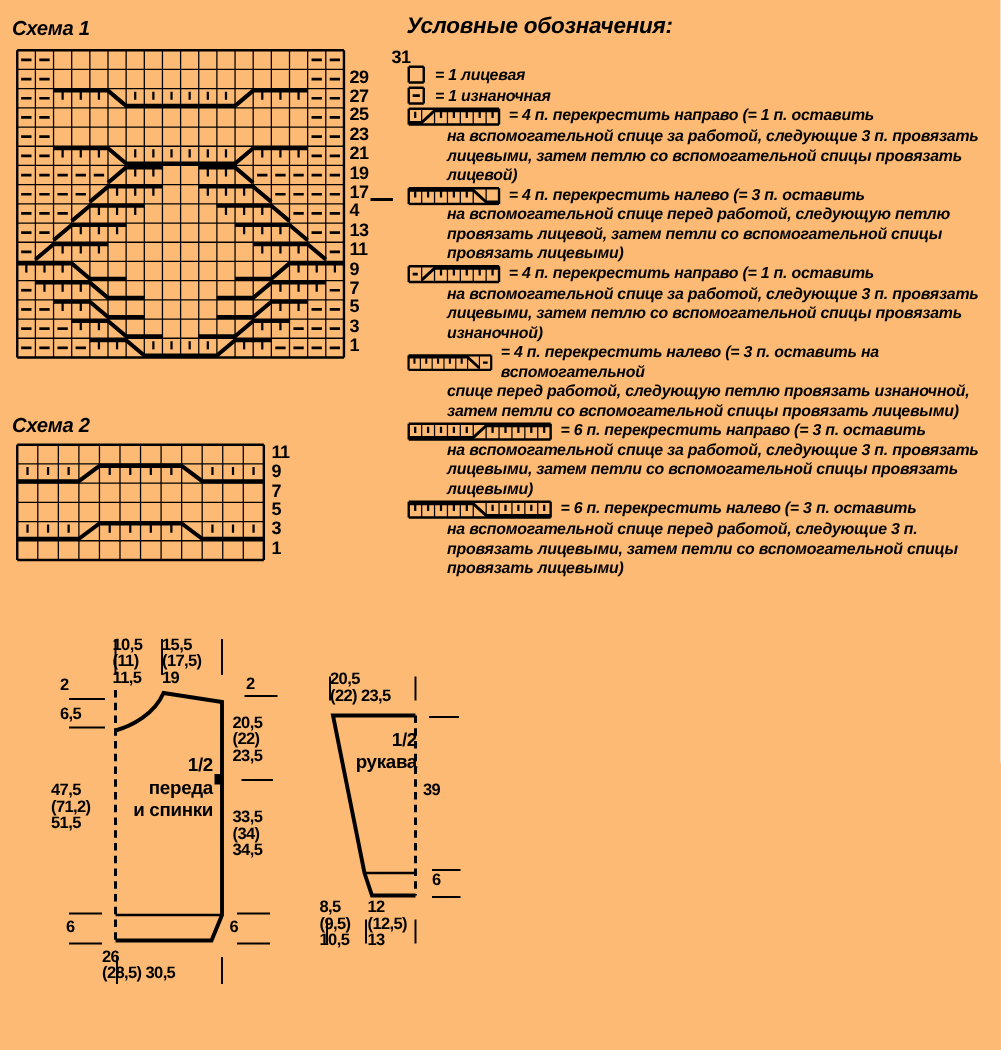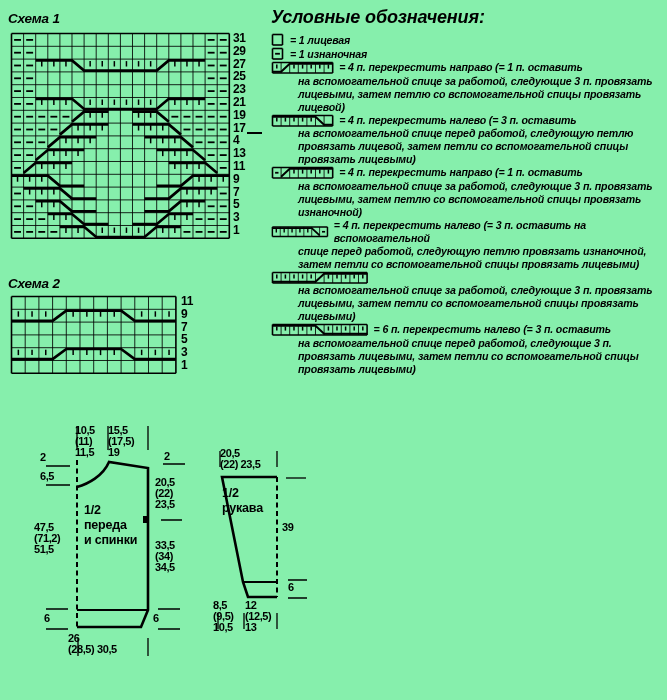--- a/index.html
+++ b/index.html
@@ -1,33 +1,33 @@
 <!DOCTYPE html>
 <html><head>
 <meta charset="utf-8">
 <style>
   html,body{margin:0;padding:0;background:#fff}
-  .page{position:relative;width:667px;height:700px;background:#86efac;overflow:hidden;
+  .page{position:relative;width:667px;height:700px;background:#fdba74;overflow:hidden;
         font-family:"Liberation Sans",sans-serif;color:#000}
   .abs{position:absolute}
   .schema-title{position:absolute;font-weight:bold;font-style:italic;font-size:13.5px;letter-spacing:-0.2px}
   .chart{position:absolute}
   .rowlabels{position:absolute;font-weight:bold;font-size:12px;letter-spacing:-0.3px}
   .rowlabels div{text-align:left}
   .repeat-dash{position:absolute;width:15px;border-top:2px solid #000}
   .legend{position:absolute;left:271px;top:8px;width:384px;font-weight:bold;font-style:italic;
           font-size:10.6px;line-height:13px;letter-spacing:-0.15px}
-  .legend-title{font-size:18px;line-height:19px;margin-bottom:6px}
+  .legend-title{font-size:15px;line-height:19px;margin-bottom:16px}
   .lg-basic{display:flex;align-items:center;gap:6px;height:14px}
   .lg-item .l1{display:flex;align-items:center;gap:5px;min-height:13px}
   .lg-item .rest{padding-left:27px}
   .stack{position:absolute;font-weight:bold;font-size:11px;line-height:11px;text-align:left;
          letter-spacing:-0.4px;white-space:nowrap}
   .stack div{white-space:nowrap}
-  .piece-label{position:absolute;font-weight:bold;font-size:12.5px;line-height:15px;text-align:left;letter-spacing:-0.2px}
+  .piece-label{position:absolute;font-weight:bold;font-size:12.5px;line-height:15px;text-align:right;letter-spacing:-0.2px}
   .watermark{position:absolute;right:8px;bottom:4px;font-family:"DejaVu Serif",serif;
              font-style:italic;font-weight:bold;font-size:21px;letter-spacing:0.5px;
              text-shadow:-1px -1px 0 #fff,1px -1px 0 #fff,-1px 1px 0 #fff,1px 1px 0 #fff,0 0 3px #fff}
   svg{display:block}
 </style>
 </head>
 <body>
 
 <div class="page">
 
@@ -239,21 +239,21 @@
       <polyline points="145.2,152.3 169.4,152.3 181.5,142.10000000000002 217.79999999999998,142.10000000000002" fill="none" stroke="#000" stroke-width="2.7" stroke-linejoin="miter"></polyline>
       <polyline points="12.1,154.90000000000003 48.4,154.90000000000003 60.5,165.10000000000002 84.7,165.10000000000002" fill="none" stroke="#000" stroke-width="2.7" stroke-linejoin="miter"></polyline>
       <polyline points="133.1,165.10000000000002 157.29999999999998,165.10000000000002 169.4,154.90000000000003 205.7,154.90000000000003" fill="none" stroke="#000" stroke-width="2.7" stroke-linejoin="miter"></polyline>
       <polyline points="24.2,167.70000000000002 48.4,167.70000000000002 60.5,177.9 84.7,177.9" fill="none" stroke="#000" stroke-width="2.7" stroke-linejoin="miter"></polyline>
       <polyline points="133.1,177.9 157.29999999999998,177.9 169.4,167.70000000000002 193.6,167.70000000000002" fill="none" stroke="#000" stroke-width="2.7" stroke-linejoin="miter"></polyline>
       <polyline points="36.3,180.50000000000003 60.5,180.50000000000003 72.6,190.70000000000002 96.8,190.70000000000002" fill="none" stroke="#000" stroke-width="2.7" stroke-linejoin="miter"></polyline>
       <polyline points="121,190.70000000000002 145.2,190.70000000000002 157.29999999999998,180.50000000000003 181.5,180.50000000000003" fill="none" stroke="#000" stroke-width="2.7" stroke-linejoin="miter"></polyline>
       <polyline points="48.4,193.3 72.6,193.3 84.7,203.5 133.1,203.5 145.2,193.3 169.4,193.3" fill="none" stroke="#000" stroke-width="2.7" stroke-linejoin="miter"></polyline>
     </svg>
   <div id="chart1-labels" class="rowlabels" style="left:233px;top:32px">
-      <div style="height: 12.8px; line-height: 12.8px;">31</div>
+      <div style="height: 12.8px; line-height: 12.8px; margin-left: 28px;">31</div>
       <div style="height: 12.8px; line-height: 12.8px;">29</div>
       <div style="height: 12.8px; line-height: 12.8px;">27</div>
       <div style="height: 12.8px; line-height: 12.8px;">25</div>
       <div style="height: 12.8px; line-height: 12.8px;">23</div>
       <div style="height: 12.8px; line-height: 12.8px;">21</div>
       <div style="height: 12.8px; line-height: 12.8px;">19</div>
       <div style="height: 12.8px; line-height: 12.8px;">17</div>
       <div style="height: 12.8px; line-height: 12.8px;">4</div>
       <div style="height: 12.8px; line-height: 12.8px;">13</div>
       <div style="height: 12.8px; line-height: 12.8px;">11</div>
@@ -462,20 +462,21 @@
               <line x1="51.599999999999994" y1="0" x2="51.599999999999994" y2="10.5" stroke="#000" stroke-width="0.85"></line>
               <line x1="60.199999999999996" y1="0" x2="60.199999999999996" y2="10.5" stroke="#000" stroke-width="0.85"></line>
               <line x1="68.8" y1="0" x2="68.8" y2="10.5" stroke="#000" stroke-width="0.85"></line>
               <line x1="77.39999999999999" y1="0" x2="77.39999999999999" y2="10.5" stroke="#000" stroke-width="0.85"></line>
               <line x1="86" y1="0" x2="86" y2="10.5" stroke="#000" stroke-width="0.85"></line>
               <line x1="94.6" y1="0" x2="94.6" y2="10.5" stroke="#000" stroke-width="1.6"></line>
               <line x1="0" y1="0" x2="94.6" y2="0" stroke="#000" stroke-width="1.6"></line>
               <line x1="0" y1="10.5" x2="94.6" y2="10.5" stroke="#000" stroke-width="1.6"></line>
               <polyline points="0,9.2 43,9.2 51.599999999999994,1.3 94.6,1.3" fill="none" stroke="#000" stroke-width="2" stroke-linejoin="miter"></polyline>
             </svg>
+            <span>= 6 п. перекрестить направо (= 3 п. оставить</span>
           </div>
           <div class="rest">на вспомогательной спице за работой, следующие 3 п. провязать лицевыми, затем петли со вспомогательной спицы провязать лицевыми)</div>
         </div>
         <div class="lg-item">
           <div class="l1">
             <svg width="97.6" height="13.5" viewBox="-1.5 -1.5 97.6 13.5">
               <line x1="4.3" y1="2" x2="4.3" y2="6.09" stroke="#000" stroke-width="1.5"></line>
               <line x1="12.899999999999999" y1="2" x2="12.899999999999999" y2="6.09" stroke="#000" stroke-width="1.5"></line>
               <line x1="21.5" y1="2" x2="21.5" y2="6.09" stroke="#000" stroke-width="1.5"></line>
               <line x1="30.099999999999998" y1="2" x2="30.099999999999998" y2="6.09" stroke="#000" stroke-width="1.5"></line>

